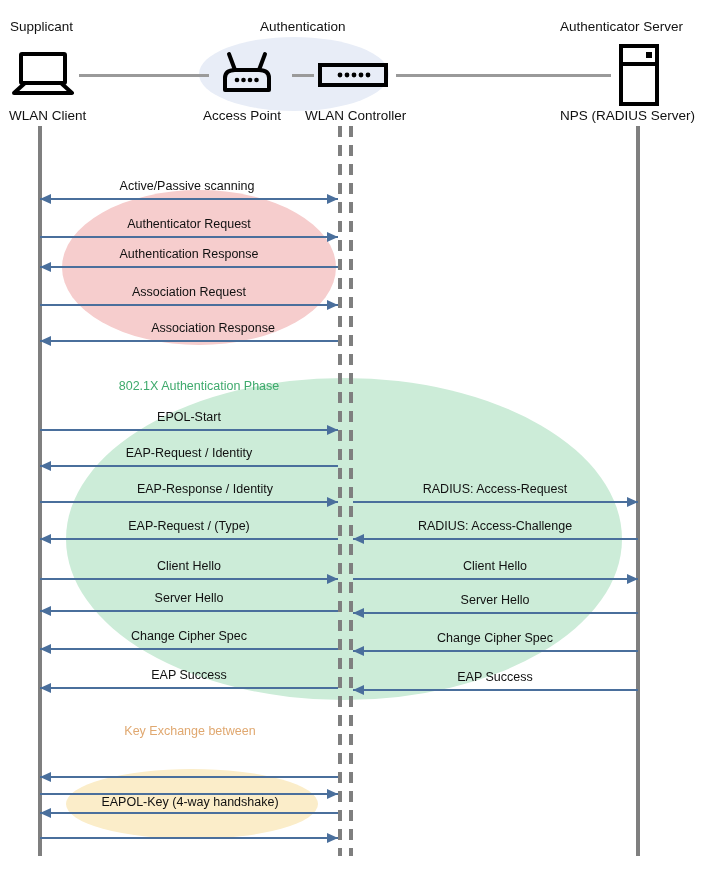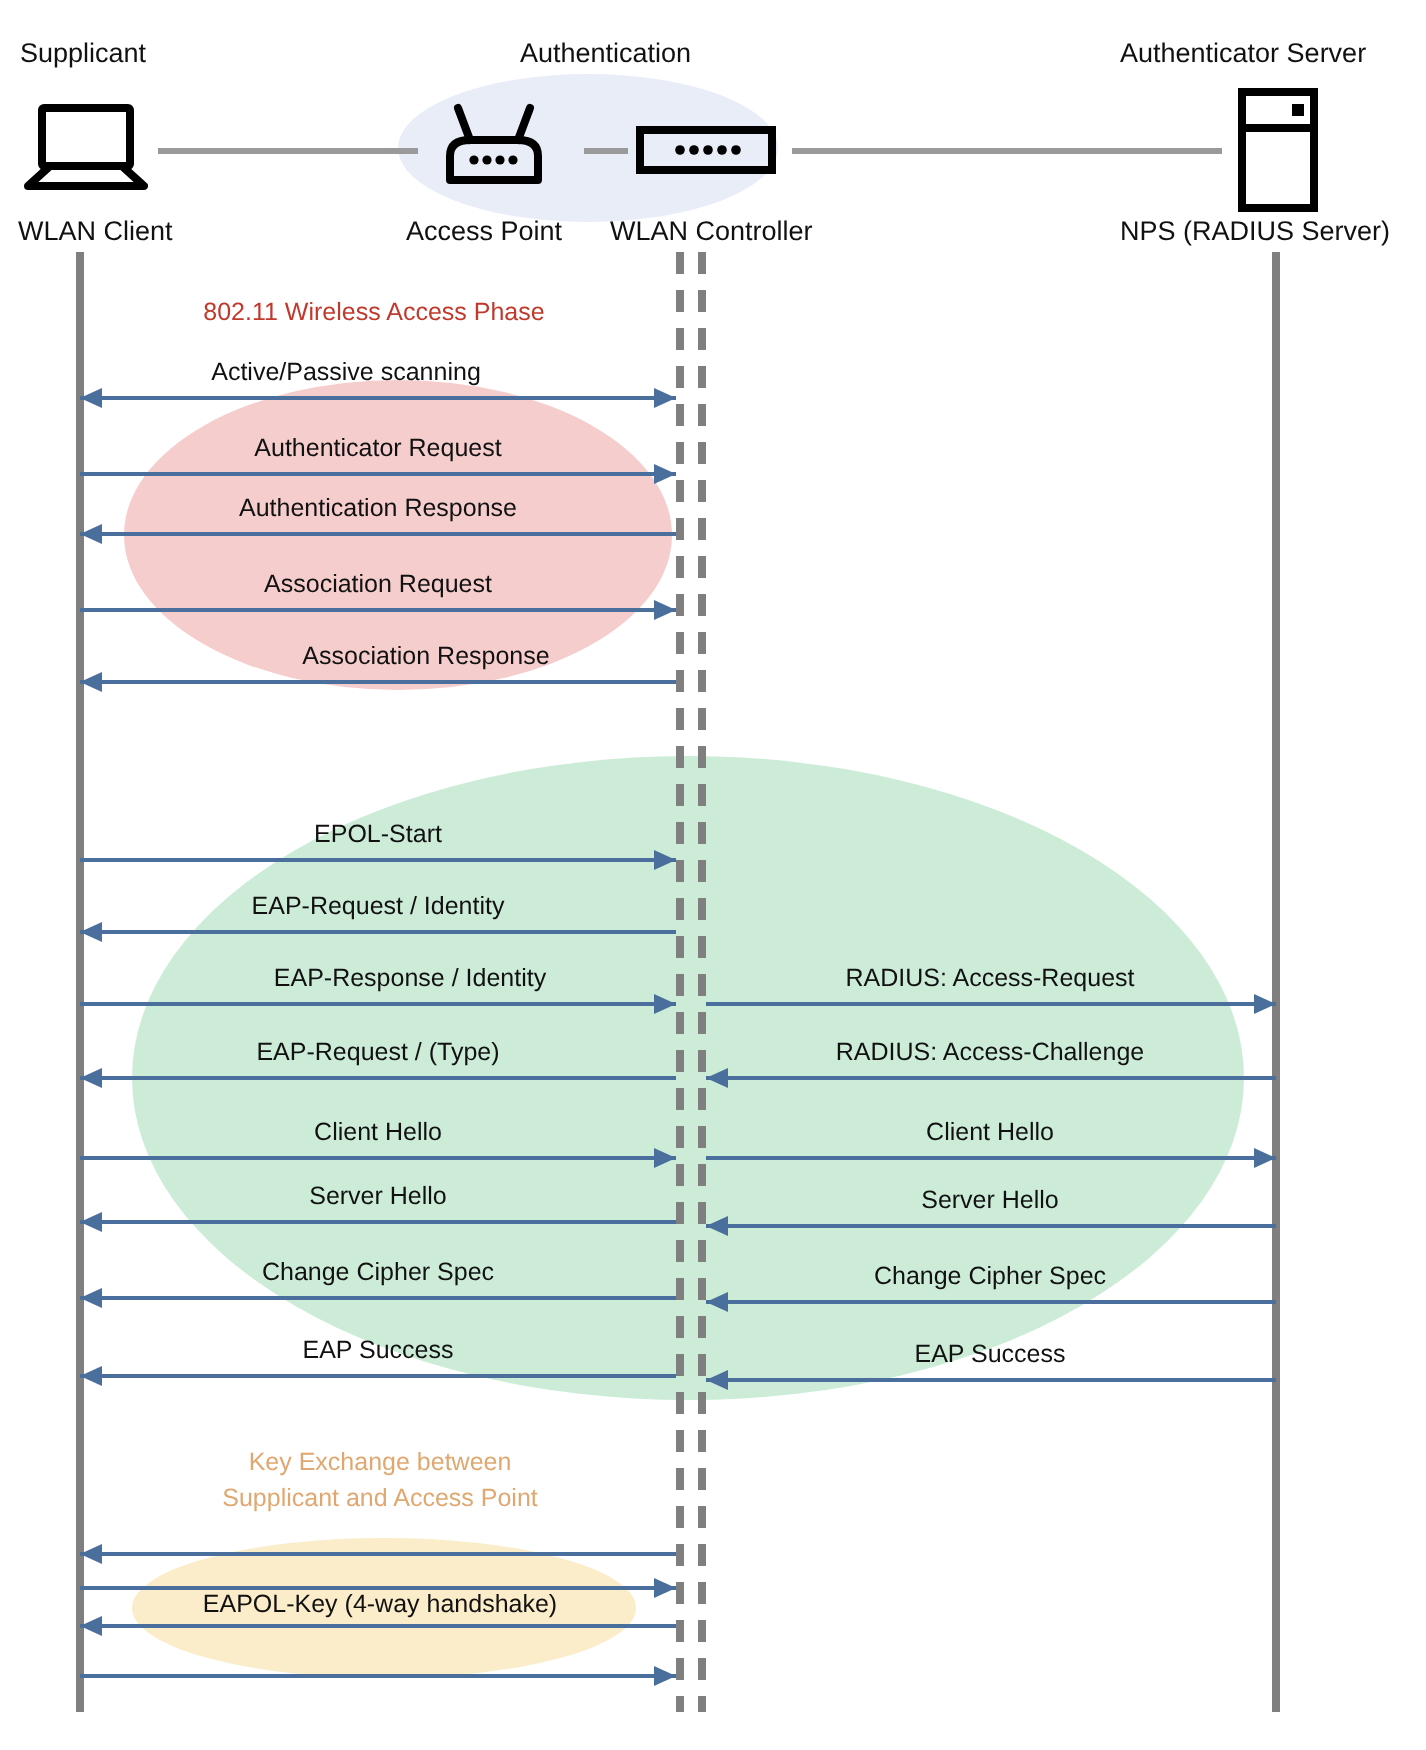--- a/index.html
+++ b/index.html
@@ -129,29 +129,28 @@
 
   <div class="phase-ellipse" style="left:62px;top:190px;width:274px;height:155px;background:#f6cdcd;"></div>
   <div class="phase-ellipse" style="left:66px;top:378px;width:556px;height:322px;background:#ccecd8;"></div>
   <div class="phase-ellipse" style="left:66px;top:769px;width:252px;height:70px;background:#fbedc9;"></div>
 
   <div class="lifeline-solid" style="left:38px;top:126px;height:730px;"></div>
   <div class="lifeline-dashed" style="left:338px;top:126px;height:730px;"></div>
   <div class="lifeline-dashed" style="left:349px;top:126px;height:730px;"></div>
   <div class="lifeline-solid" style="left:636px;top:126px;height:730px;"></div>
 
-  <div class="phase-title" style="left:187px;top:147px;transform:translateX(-50%);color:#c0392b;">802.11 Wireless Access Phase</div>
+  <div class="phase-title" style="left:199px;top:377px;transform:translateX(-50%);color:#3faa6d;">802.1X Authentication Phase</div>
   <div class="phase-title" style="left:190px;top:722px;transform:translateX(-50%);color:#e0a870;">Key Exchange between</div>
-  <div class="phase-title" style="left:190px;top:740px;transform:translateX(-50%);color:#e0a870;">Supplicant and Access Point</div>
 
   <div class="msg" style="left:40px;top:198px;width:298px;">
     <div class="msg-line" style="width:298px;"></div>
     <div class="arrow-head left" style="left:0px;"></div>
     <div class="arrow-head right" style="left:287px;"></div>
-    <div class="msg-label" style="left:133px;top:-19px;">Active/Passive scanning</div>
+    <div class="msg-label" style="left:147px;top:-19px;">Active/Passive scanning</div>
   </div>
 
   <div class="msg" style="left:40px;top:236px;width:298px;">
     <div class="msg-line" style="width:298px;"></div>
     <div class="arrow-head right" style="left:287px;"></div>
     <div class="msg-label" style="left:149px;top:-19px;">Authenticator Request</div>
   </div>
 
   <div class="msg" style="left:40px;top:266px;width:298px;">
     <div class="msg-line" style="width:298px;"></div>

